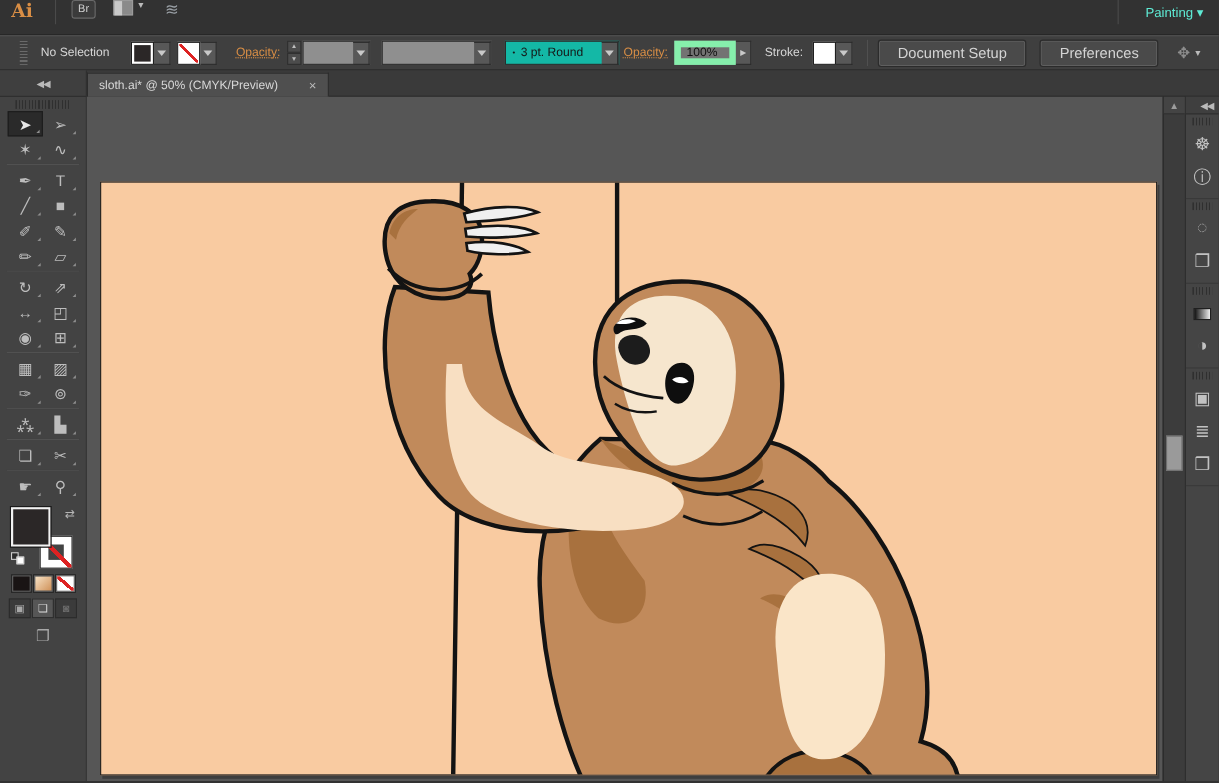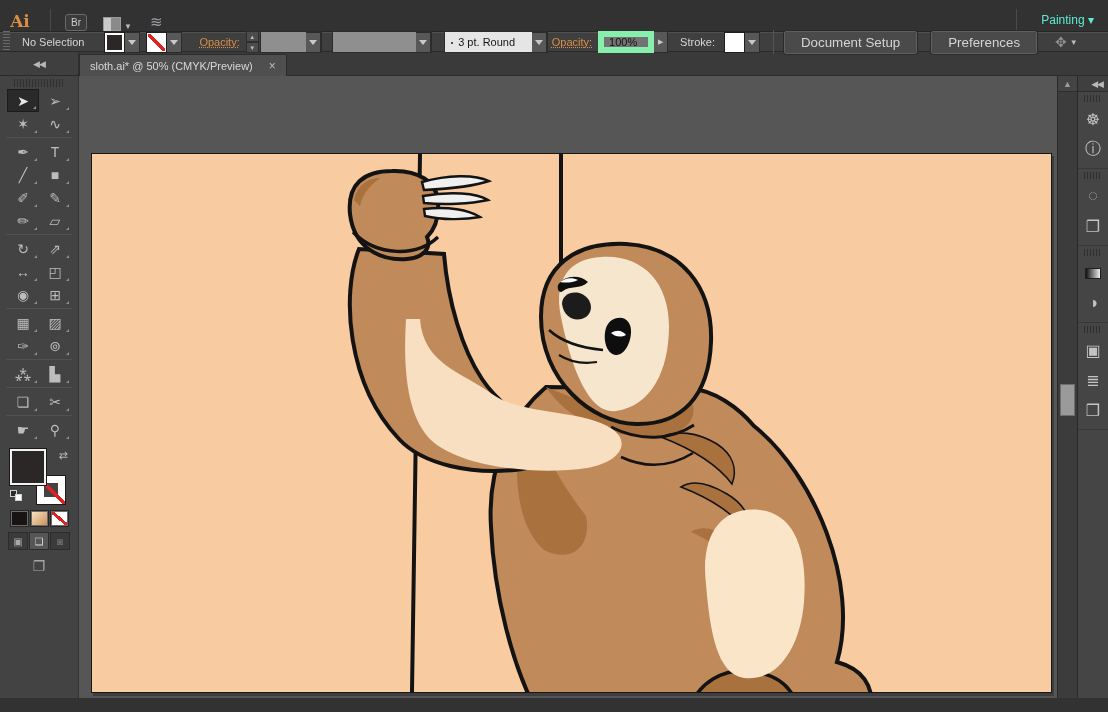--- a/index.html
+++ b/index.html
@@ -1,75 +1,75 @@
 <!DOCTYPE html>
 <html style="--peach: #F9CBA1; --fur: #C18A5B; --shade: #A8713E; --cream: #F8DFC2; --cream_light: #FAE5C8; --face: #F6E6CE; --claw: #F0F0F0; --outline: #131313; --accent_orange: #D98E45;"><head>
 <meta charset="utf-8">
 <style>
   * { margin:0; padding:0; box-sizing:border-box; }
   html,body { width:1108px; height:712px; overflow:hidden; background:#323232;
     font-family:"Liberation Sans", sans-serif; -webkit-font-smoothing:antialiased; }
 
   
-  .menubar { height:32px; background:#323232; display:flex; align-items:flex-end; color:#dcdcdc;
+  .menubar { height:32px; background:#323232; display:flex; align-items:flex-start; color:#dcdcdc;
     font-size:12px; border-bottom:1px solid #262626; }
   .ai-logo { width:40px; text-align:center; font-weight:bold; font-size:17px; color:var(--accent_orange);
     font-family:"DejaVu Serif", serif; }
   .menu-item { padding:0 11px; height:32px; line-height:32px; cursor:default; }
   .mb-sep { width:1px; height:22px; background:#4a4a4a; margin:0 10px; }
   .br-btn { border:1px solid #6a6a6a; border-radius:3px; font-size:10px; padding:2px 5px;
     color:#cfcfcf; background:#3b3b3b; margin-left:4px; }
   .arrange-icon { width:18px; height:14px; border:1px solid #9a9a9a; background:#8a8a8a; margin-left:16px;
     position:relative; display:inline-block; }
   .arrange-icon:before { content:""; position:absolute; left:0; top:0; width:7px; height:13px; background:#c9c9c9; }
   .mini-caret { font-size:8px; color:#bbb; margin-left:3px; }
   .cslive-icon { color:#9aa0a6; font-size:15px; margin-left:18px; }
   .menubar-right { margin-left:auto; display:flex; align-items:center; }
   .workspace-switcher { padding:0 14px; color:#5eead4; }
 
   
-  .controlbar { height:20px; background:#3f3f3f; border-top:1px solid #515151; border-bottom:1px solid #2a2a2a;
-    display:flex; align-items:center; font-size:11px; color:#d6d6d6; }
+  .controlbar { height:32px; background:#3f3f3f; border-top:1px solid #515151; border-bottom:1px solid #2a2a2a;
+    display:flex; align-items:center; font-size:11px; color:#d6d6d6;justify-content:center; }
   .grip { width:7px; height:22px; margin:0 6px 0 3px;
     background:repeating-linear-gradient(180deg,#6a6a6a 0 1px,transparent 1px 3px); }
   .cb-label { margin:0 6px; }
   .cb-link { color:var(--accent_orange); text-decoration:underline dotted; margin:0 6px; }
   .swatch-widget { display:flex; align-items:center; margin:0 3px; }
   .swatch-box { width:21px; height:21px; background:#fff; border:1px solid #1f1f1f; position:relative; }
   .swatch-box .inner-fill { position:absolute; inset:2px; background:#2b2727; }
   .none-diag { position:absolute; inset:1px; background:
     linear-gradient(to top right, transparent 44%, #d22 44%, #d22 56%, transparent 56%); }
   .dd-btn { width:15px; height:21px; background:#585858; border:1px solid #2c2c2c; border-left:none;
     display:flex; align-items:center; justify-content:center; }
   .dd-tri { width:0; height:0; border-left:4px solid transparent; border-right:4px solid transparent;
     border-top:5px solid #c9c9c9; }
   .stepper { width:13px; height:22px; display:flex; flex-direction:column; margin-right:1px; }
   .stepper span { flex:1; font-size:6px; color:#bdbdbd; background:#4c4c4c; border:1px solid #2e2e2e;
     display:flex; align-items:center; justify-content:center; }
   .combo { height:22px; border:1px solid #2c2c2c; background:#9c9c9c; display:flex; align-items:center; }
   .combo.disabled { background:#8f8f8f; }
   .combo .fill { flex:1; }
   .combo-w1 { width:62px; } .combo-w2 { width:100px; margin-left:10px; }
-  .brush-combo { width:104px; background:#e5e5e5; color:#161616; margin-left:12px; padding-left:6px; gap:5px; }
+  .brush-combo { width:104px; background:#14b8a6; color:#161616; margin-left:12px; padding-left:6px; gap:5px; }
   .brush-dot { font-size:7px; }
   .opacity-field { width:56px; height:22px; background:#737373; border:6px solid #86efac; color:#111;
     display:flex; align-items:center; padding-left:5px; }
   .opacity-arrow { width:14px; height:22px; background:#585858; border:1px solid #2c2c2c; border-left:none;
     color:#c9c9c9; font-size:7px; display:flex; align-items:center; justify-content:center; }
   .cb-vsep { width:1px; height:24px; background:#2b2b2b; border-right:1px solid #555; margin:0 10px; }
   .cb-button { height:23px; background:#4a4a4a; border:1px solid #5f5f5f; outline:1px solid #2b2b2b;
     border-radius:2px; color:#d4d4d4; padding:0 16px; margin-right:14px; display:flex; align-items:center; }
   .sim-icon { color:#8e8e8e; font-size:14px; margin-left:4px; }
 
   
   .tabrow { height:24px; background:#3a3a3a; border-bottom:1px solid #2a2a2a; display:flex; }
   .tabrow-left { width:79px; background:#3f3f3f; border-right:1px solid #2e2e2e; color:#b9b9b9;
     font-size:9px; display:flex; align-items:center; justify-content:center; letter-spacing:-1px; }
   .doc-tab { margin-top:2px; height:22px; background:#4f4f4f; border:1px solid #2c2c2c; border-bottom:none;
-    color:#d8d8d8; font-size:11px; display:flex; align-items:center; padding:0 10px; gap:16px; }
+    color:#d8d8d8; font-size:11px; display:flex; align-items:center; padding:0 10px; gap:28px; }
   .tab-close { color:#bdbdbd; font-size:12px; }
 
   
   .main { display:flex; height:622px; }
 
   
   .toolbar { width:79px; background:#434343; border-right:1px solid #333; overflow:hidden; }
   .tb-grip { height:10px; margin:3px 14px 2px;
     background:repeating-linear-gradient(90deg,#2f2f2f 0 1px,transparent 1px 3px); height:8px; }
   .tool-row { display:flex; justify-content:center; }

